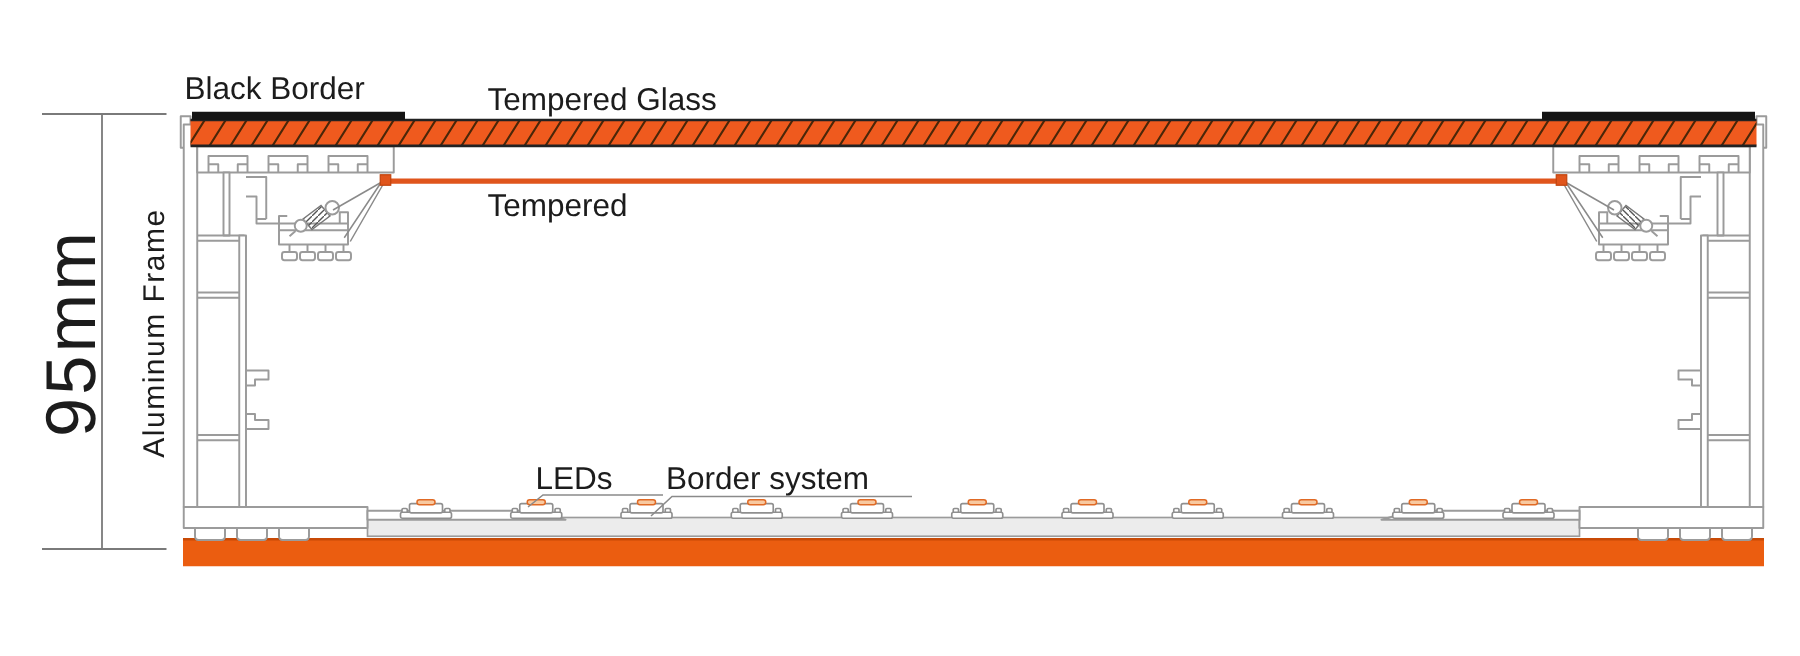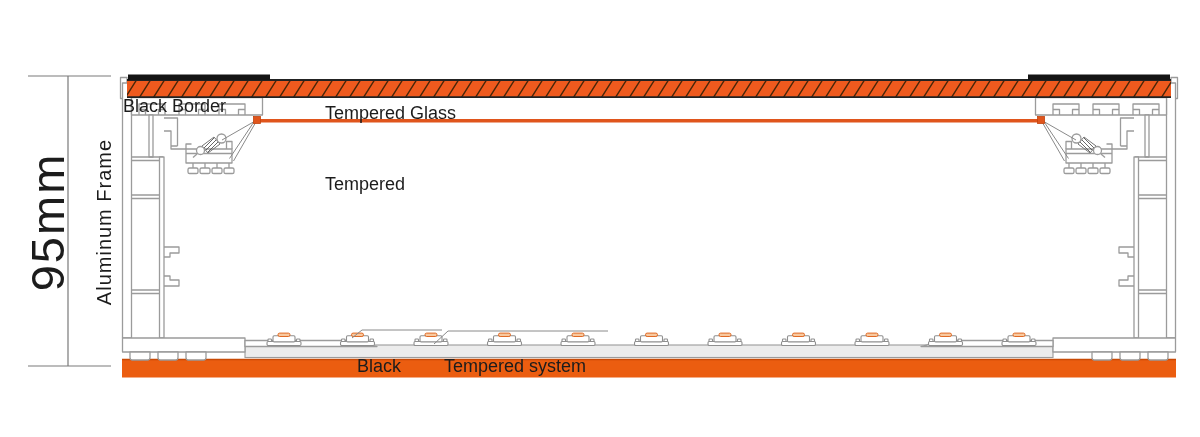--- a/index.html
+++ b/index.html
@@ -1,19 +1,19 @@
 <!DOCTYPE html>
 <html style="--orange: #EF5A1E; --orange-bottom: #EB5D10; --orange-dark: #C84A06; --graphic-line: #E0551C; --hatch: #4A2608; --black: #141414; --profile-stroke: #9B9B9B; --plate-fill: #ECECEC; --led-chip-fill: #F8C9A0; --led-chip-stroke: #E06A25; --text: #1C1C1C; --dim-line: #7A7A7A;"><head>
 <meta charset="utf-8">
 <style>
   html,body{margin:0;padding:0;background:#fff;}
   #stage{position:relative;width:1200px;height:437px;background:#ffffff;overflow:hidden;
          font-family:"Liberation Sans","DejaVu Sans",sans-serif;color:var(--text,#1c1c1c);}
   #stage svg{position:absolute;left:0;top:0;}
-  .lbl{position:absolute;font-size:18px;line-height:1.05;white-space:nowrap;color:var(--text,#1c1c1c);margin-top:48px;}
+  .lbl{position:absolute;font-size:21px;line-height:1.05;white-space:nowrap;color:var(--text,#1c1c1c);}
   .lbl-rot{position:absolute;white-space:nowrap;transform:translate(-50%,-50%) rotate(-90deg);color:var(--text,#1c1c1c);}
   #dim-label{font-size:47px;letter-spacing:2px;}
   #frame-label{font-size:20px;letter-spacing:1px;}
   
   .al{fill:#ffffff;stroke:var(--profile-stroke,#9b9b9b);stroke-width:1.3;stroke-linejoin:round;}
   .al-line{fill:none;stroke:var(--profile-stroke,#9b9b9b);stroke-width:1.3;stroke-linejoin:round;}
   .leader{fill:none;stroke:#8a8a8a;stroke-width:1;}
   .dim{fill:none;stroke:var(--dim-line,#7a7a7a);stroke-width:1.2;}
   .glass-fill{fill:var(--orange,#ef5a1e);}
   .glass-edge{stroke:#222222;stroke-width:1.8;}
@@ -138,15 +138,15 @@
 
     <path class="leader" d="M352,338 L362,330 H442"></path>
     <path class="leader" d="M434,344 L448,331 H608"></path>
   </svg>
 
   <div class="lbl-rot" id="dim-label" style="left:47px;top:222px;">95mm</div>
   <div class="lbl-rot" id="frame-label" style="left:104px;top:222px;">Aluminum Frame</div>
   <div class="lbl" style="left:123px;top:49px;">Black Border</div>
   <div class="lbl" style="left:325px;top:56px;">Tempered Glass</div>
   <div class="lbl" style="left:325px;top:127px;">Tempered</div>
-  <div class="lbl" style="left:357px;top:309px;">Black</div>
-  <div class="lbl" style="left:444px;top:309px;">Tempered system</div>
+  <div class="lbl" style="left:357px;top:309px;">LEDs</div>
+  <div class="lbl" style="left:444px;top:309px;">Border system</div>
 </div>
 
 </body></html>

